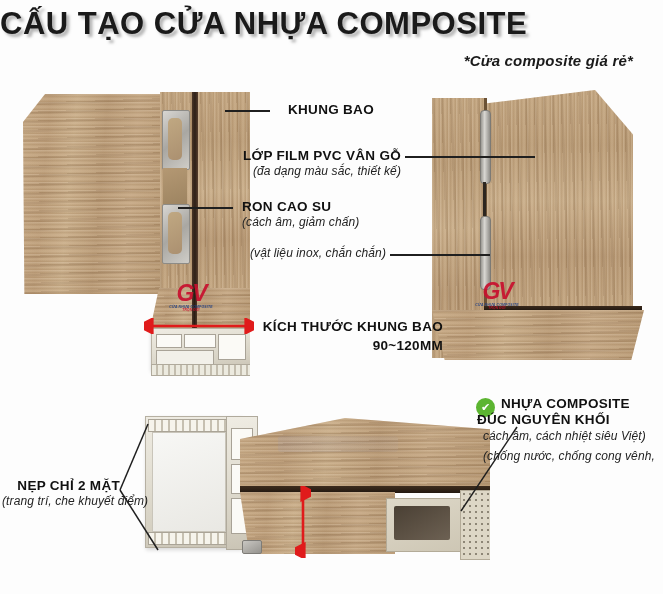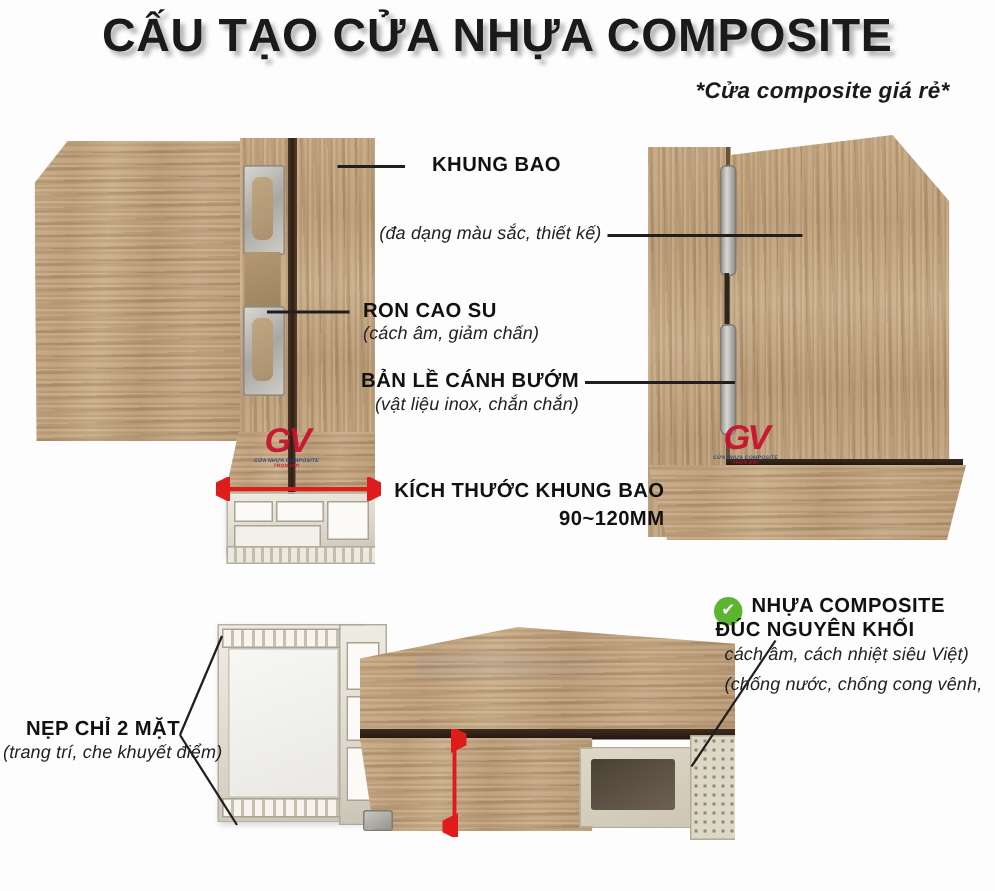--- a/index.html
+++ b/index.html
@@ -8,21 +8,21 @@
     background:#fdfdfd;
     font-family:"Liberation Sans","DejaVu Sans",sans-serif;
     overflow:hidden;
     position:relative;
     -webkit-font-smoothing:antialiased;
   }
   #stage{position:relative;width:663px;height:594px;overflow:hidden;background:#fdfdfd;}
 
   
   .title{
-    position:absolute;left:0;top:6px;width:663px;text-align:center;
+    position:absolute;left:0;top:6px;width:663px;text-align:left;
     font-size:31px;font-weight:bold;letter-spacing:.5px;color:#1a1a1a;
     text-shadow:3px 3px 3px rgba(120,120,120,.55);
     font-family:"Liberation Sans","DejaVu Sans",sans-serif;
     white-space:nowrap;
   }
   .subtitle{
     position:absolute;right:30px;top:52px;
     font-size:15px;font-weight:bold;font-style:italic;color:#1a1a1a;
     letter-spacing:.2px;
   }
@@ -190,30 +190,30 @@
 
   <div class="lead" style="left:178px;top:207px;width:55px;"></div>
 
   <div class="lead" style="left:390px;top:254px;width:100px;"></div>
 
   <div class="lbl" style="left:276px;top:102px;padding-left:12px;">
     <div class="main">KHUNG BAO</div>
   </div>
 
   <div class="lbl right" style="left:236px;top:148px;width:165px;">
+    <div class="main">LỚP FILM PVC VÂN GỖ</div>
     <div class="sub">(đa dạng màu sắc, thiết kế)</div>
   </div>
 
   <div class="lbl" style="left:242px;top:199px;">
     <div class="main">RON CAO SU</div>
     <div class="sub">(cách âm, giảm chấn)</div>
   </div>
 
   <div class="lbl right" style="left:228px;top:246px;width:158px;">
-    <div class="main">BẢN LỀ CÁNH BƯỚM</div>
     <div class="sub">(vật liệu inox, chắn chắn)</div>
   </div>
 
   <svg class="arrow-h" style="left:144px;top:318px;" width="110" height="16" viewBox="0 0 110 16">
     <defs>
       <marker id="ahL" markerWidth="7" markerHeight="7" refX="6" refY="3.5" orient="auto">
         <path d="M7,0 L0,3.5 L7,7 Z" fill="#e01b1b"></path>
       </marker>
       <marker id="ahR" markerWidth="7" markerHeight="7" refX="1" refY="3.5" orient="auto">
         <path d="M0,0 L7,3.5 L0,7 Z" fill="#e01b1b"></path>

